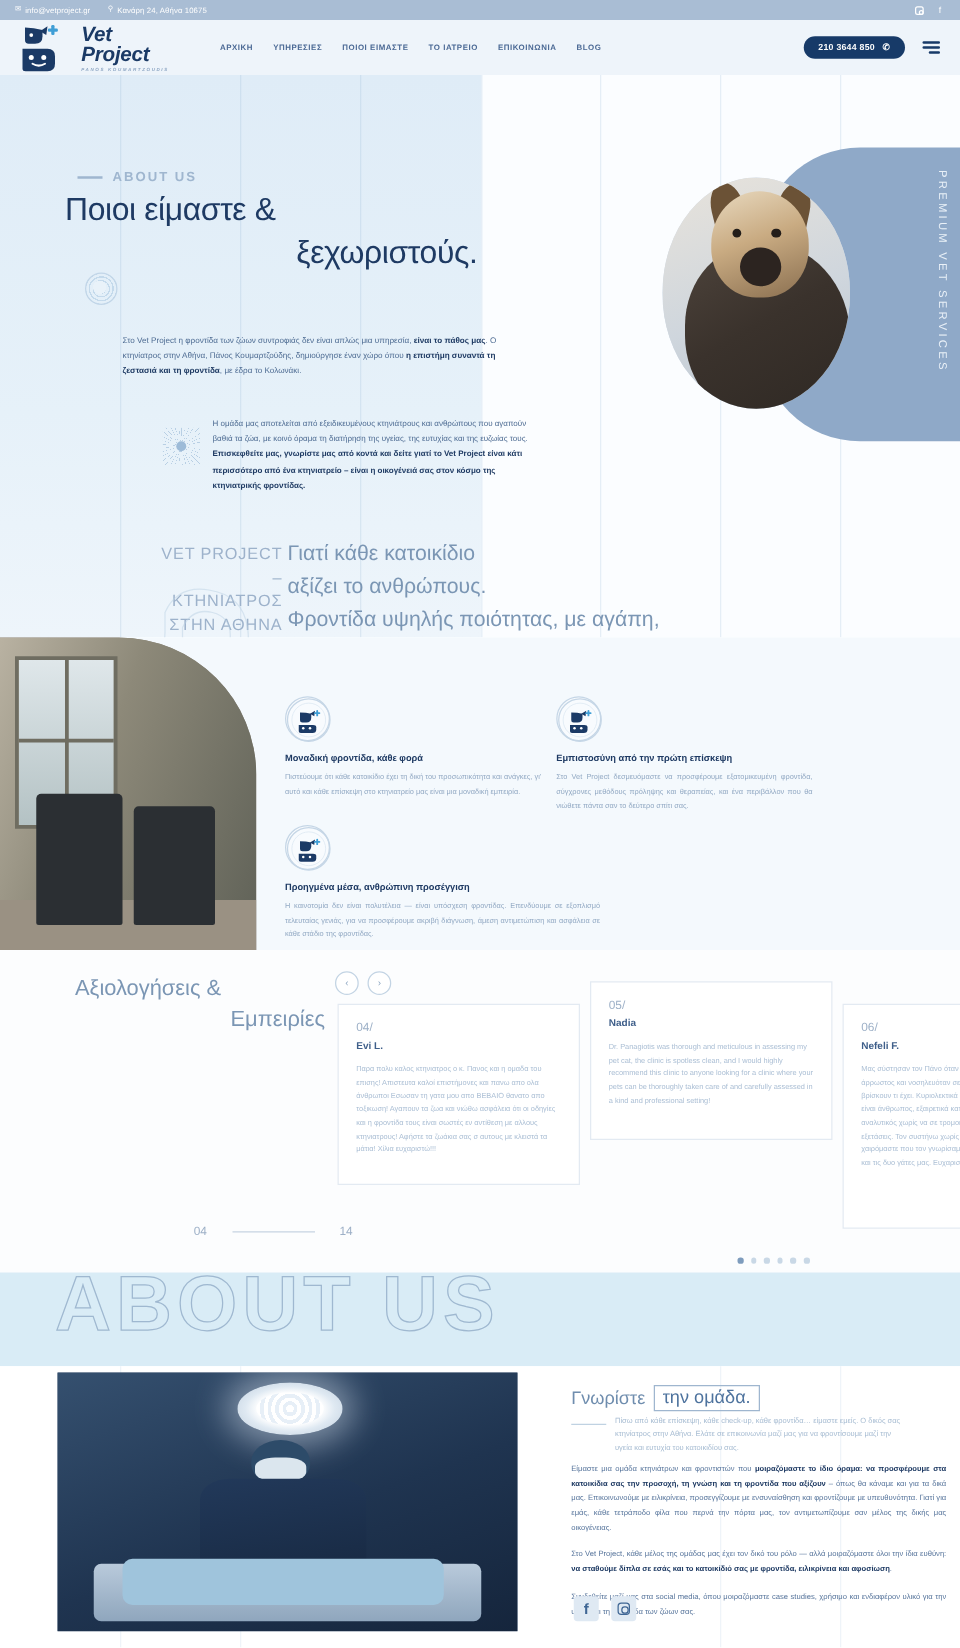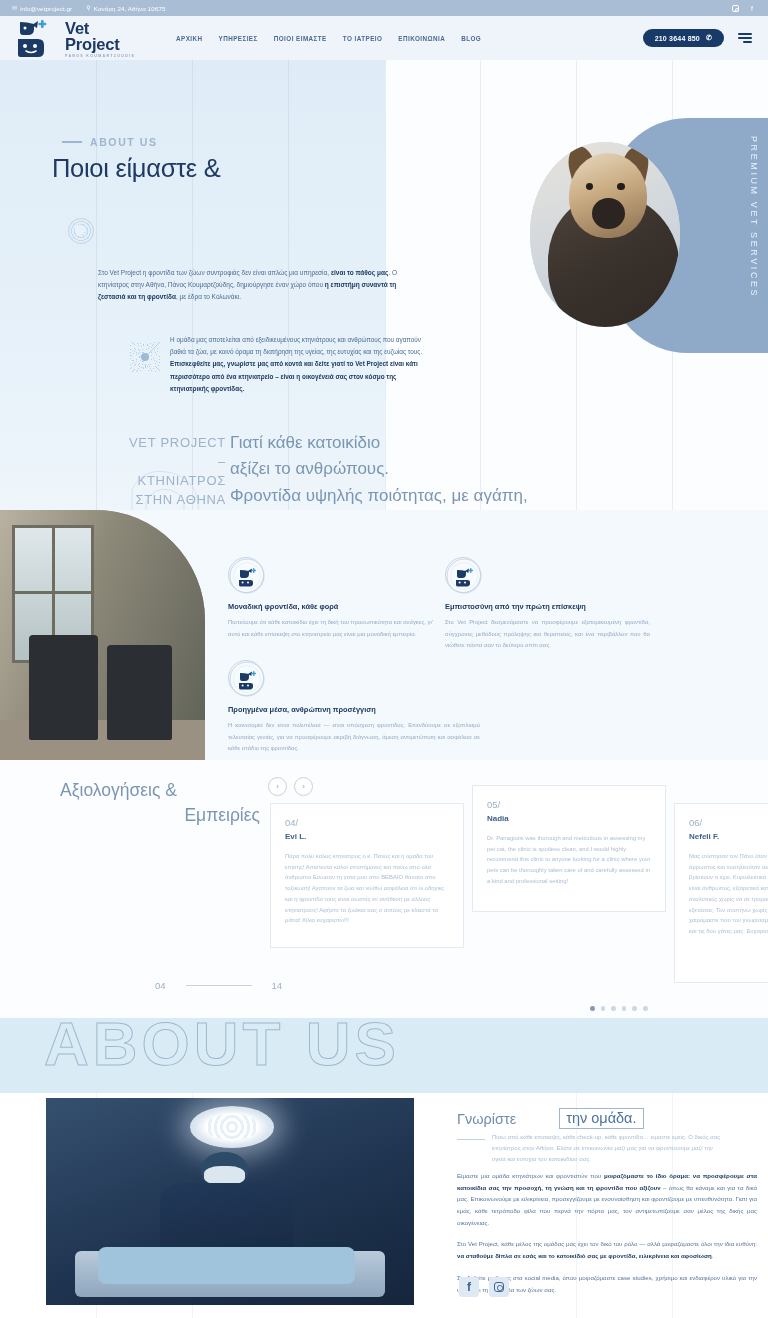--- a/index.html
+++ b/index.html
@@ -26,21 +26,21 @@
     justify-content: center; font-size: 7px; color: #fff;
   }
   .ig-box { width: 7px; height: 7px; border: .8px solid #fff; border-radius: 2px; position: relative; }
   .ig-box::after { content:""; position:absolute; left:2px; top:2px; width:2.4px; height:2.4px; border:.7px solid #fff; border-radius:50%; }
 
   
   .header {
     height: 44px; background: #eef4fa; display: flex; align-items: center;
     padding: 0 14px; position: relative; z-index: 30;
   }
-  .brand { display: flex; align-items: center; gap: 5px; width: 140px; }
+  .brand { display: flex; align-items: center; gap: 5px; width: 140px; font-style: italic; }
   .brand .logo-mark { width: 46px; height: 40px; position: relative; flex: none; }
   .brand-text { padding-top: 3px; }
   .brand-text .b1, .brand-text .b2 {
     font-size: 16.5px; font-weight: 700; color: #1b3a66; line-height: .95;
     letter-spacing: -.2px;
   }
   .brand-text .b-sub {
     font-size: 3.6px; letter-spacing: 1.3px; color: #8fa7c4; margin-top: 2px; font-weight: 700;
   }
   .nav { display: flex; gap: 16px; margin-left: 22px; }
@@ -276,21 +276,21 @@
   .surg-photo .drape {
     position: absolute; left: 14%; bottom: 10%; width: 70%; height: 18%;
     background: #9fc4dc; border-radius: 8px;
   }
 
   .team-head {
     position: absolute; left: 457px; top: 1108px; font-size: 14.5px; color: #6f8dae;
     display: flex; align-items: center; gap: 7px; font-weight: 400;
   }
   .team-head .boxed {
-    border: 1px solid #9fb6cf; padding: 1px 6px 2px; color: #4e739e; margin-left: 36px;
+    border: 1px solid #9fb6cf; padding: 1px 6px 2px; color: #4e739e;
   }
   .team-sub {
     position: absolute; left: 492px; top: 1132px; width: 230px; font-size: 6px;
     line-height: 1.85; color: #a7bcd2;
   }
   .team-sub-dash {
     position: absolute; left: 457px; top: 1139px; width: 28px; height: 1px; background: #c0d2e2;
   }
   .team-body {
     position: absolute; left: 457px; top: 1170px; width: 300px; font-size: 6.1px;
@@ -385,20 +385,21 @@
   <div class="hero-vline" style="left:576px"></div>
   <div class="hero-vline" style="left:672px"></div>
 
   <div class="eyebrow">
     <span class="dash"></span>
     <span>ABOUT US</span>
   </div>
 
   <h1 class="hero-title">
     <span class="l1">Ποιοι είμαστε &amp;</span>
+    <span class="l3">ξεχωριστούς.</span>
   </h1>
 
   <div class="swirl"></div>
 
   <p class="hero-p1">
     <span>Στο Vet Project η φροντίδα των ζώων συντροφιάς δεν είναι απλώς μια υπηρεσία, </span><b>είναι το πάθος μας</b><span>. Ο κτηνίατρος στην Αθήνα, Πάνος Κουμαρτζούδης, δημιούργησε έναν χώρο όπου </span><b>η επιστήμη συναντά τη ζεστασιά και τη φροντίδα</b><span>, με έδρα το Κολωνάκι.</span>
   </p>
 
   <div class="burst"></div>
   <div class="burst-core"></div>

